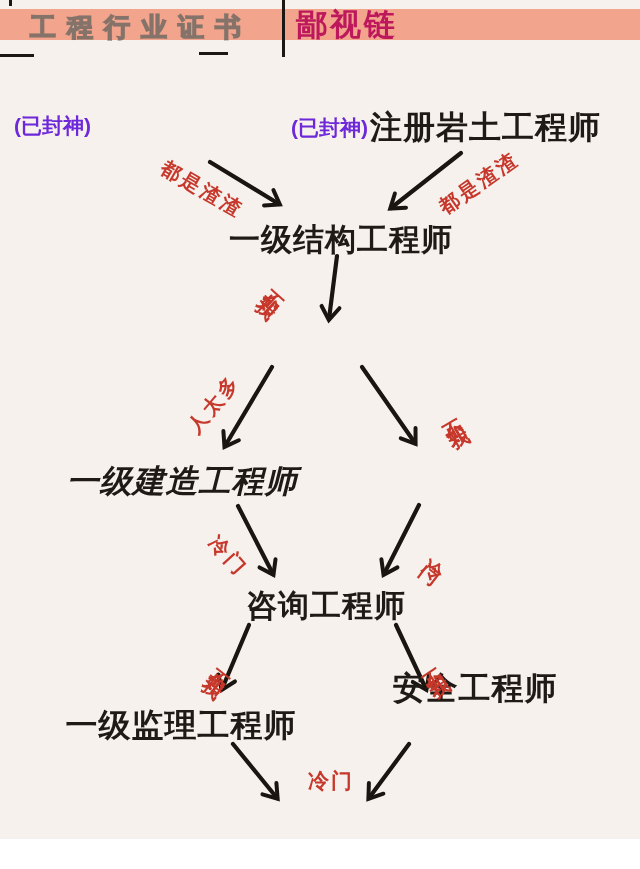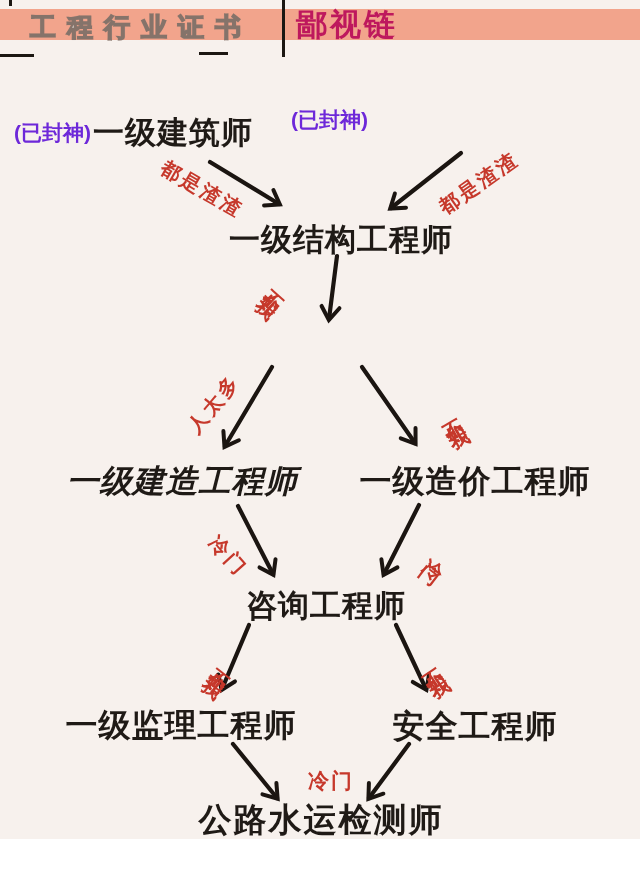--- a/index.html
+++ b/index.html
@@ -36,21 +36,21 @@
   .node .prefix{color:#6d28d9;font-size:21px;font-weight:800;letter-spacing:0;margin-right:2px;}
   .centered{transform:translateX(-50%);}
   .n1{left:14px;top:112px;font-size:31px;}
   .n2{left:291px;top:106px;font-size:32px;}
   .n3{left:341px;top:219px;font-size:31px;}
   .n4{left:317px;top:326px;font-size:31px;}
   .n5{left:182px;top:460px;font-size:32px;font-style:italic;}
   .n6{left:475px;top:460px;font-size:32px;}
   .n7{left:326px;top:585px;font-size:31px;}
   .n8{left:181px;top:704px;font-size:32px;}
-  .n9{left:475px;top:705px;font-size:32px;}
+  .n9{left:475px;top:667px;font-size:32px;}
   .n10{left:321px;top:798px;font-size:33px;letter-spacing:2px;}
   
   .elabel{
     position:absolute;color:#c6382b;font-weight:800;font-size:20px;
     letter-spacing:3px;white-space:nowrap;transform-origin:center center;
   }
   .vert{writing-mode:vertical-rl;text-orientation:upright;letter-spacing:4px;}
   .e1{left:202px;top:189px;transform:translate(-50%,-50%) rotate(30deg);}
   .e2{left:479px;top:183px;transform:translate(-50%,-50%) rotate(-35deg);}
   .e3{left:286px;top:288px;transform:translate(-50%,-50%) rotate(42deg);}
@@ -96,45 +96,39 @@
       <line x1="419" y1="505" x2="384" y2="574" marker-end="url(#ah)"></line>
       <line x1="249" y1="625" x2="222" y2="689" marker-end="url(#ah)"></line>
       <line x1="396" y1="625" x2="426" y2="689" marker-end="url(#ah)"></line>
       <line x1="233" y1="744" x2="277" y2="798" marker-end="url(#ah)"></line>
       <line x1="409" y1="744" x2="369" y2="798" marker-end="url(#ah)"></line>
     </g>
   </svg>
 
   <div class="node n1">
     <span class="prefix">(已封神)</span>
-    <span>一级建筑师</span>
   </div>
   <div class="node n2">
     <span class="prefix">(已封神)</span>
+    <span>注册岩土工程师</span>
   </div>
   <div class="node n3 centered">
     <span>一级结构工程师</span>
   </div>
   <div class="node n5 centered">
     <span>一级建造工程师</span>
-  </div>
-  <div class="node n6 centered">
-    <span>一级造价工程师</span>
   </div>
   <div class="node n7 centered">
     <span>咨询工程师</span>
   </div>
   <div class="node n8 centered">
     <span>一级监理工程师</span>
   </div>
   <div class="node n9 centered">
     <span>安全工程师</span>
-  </div>
-  <div class="node n10 centered">
-    <span>公路水运检测师</span>
   </div>
 
   <div class="elabel e1">都是渣渣</div>
   <div class="elabel e2">都是渣渣</div>
   <div class="elabel e3 vert">不如我</div>
   <div class="elabel e4">人太多</div>
   <div class="elabel e5 vert">不如我</div>
   <div class="elabel e6">冷门</div>
   <div class="elabel e7 vert">冷门</div>
   <div class="elabel e8 vert">不如我</div>

